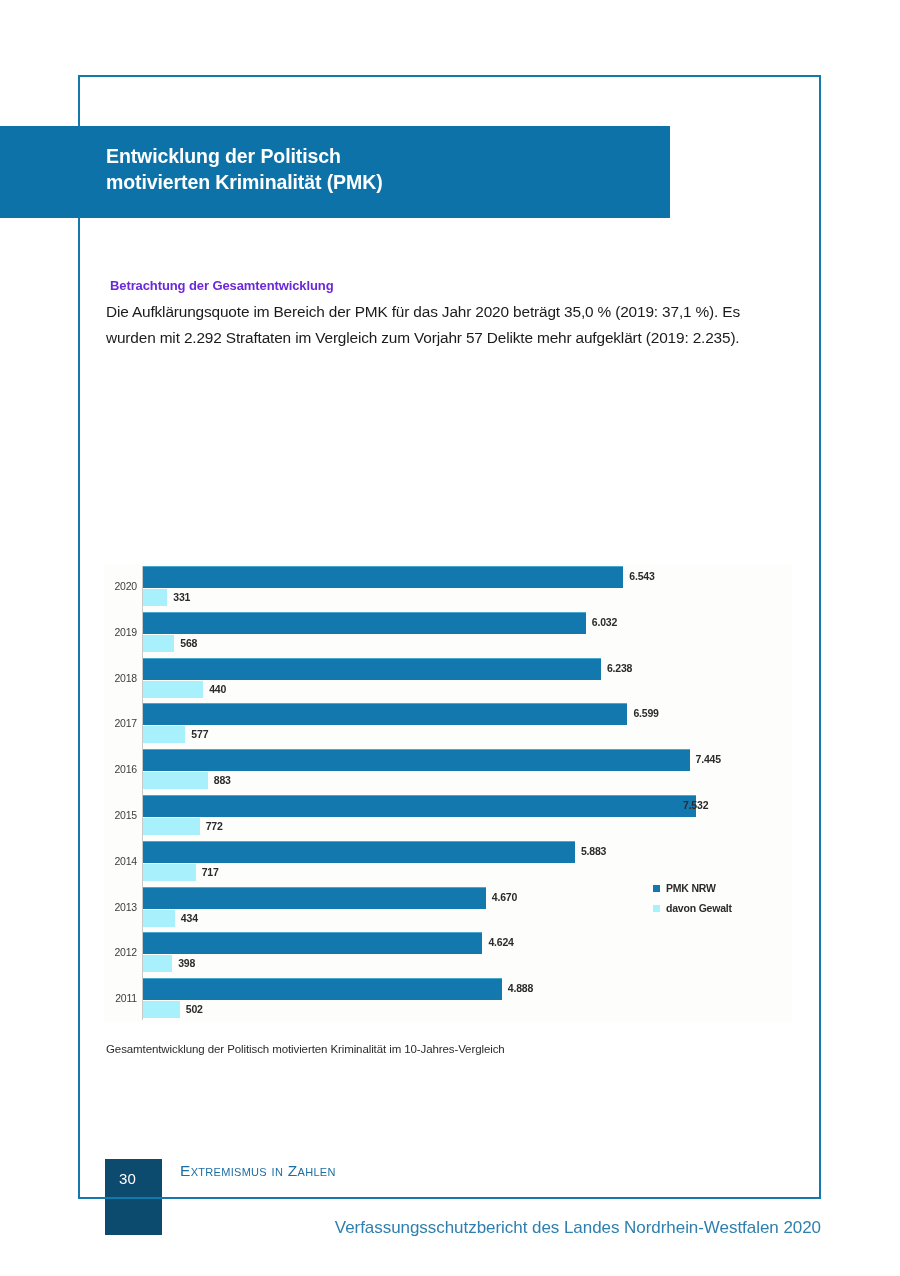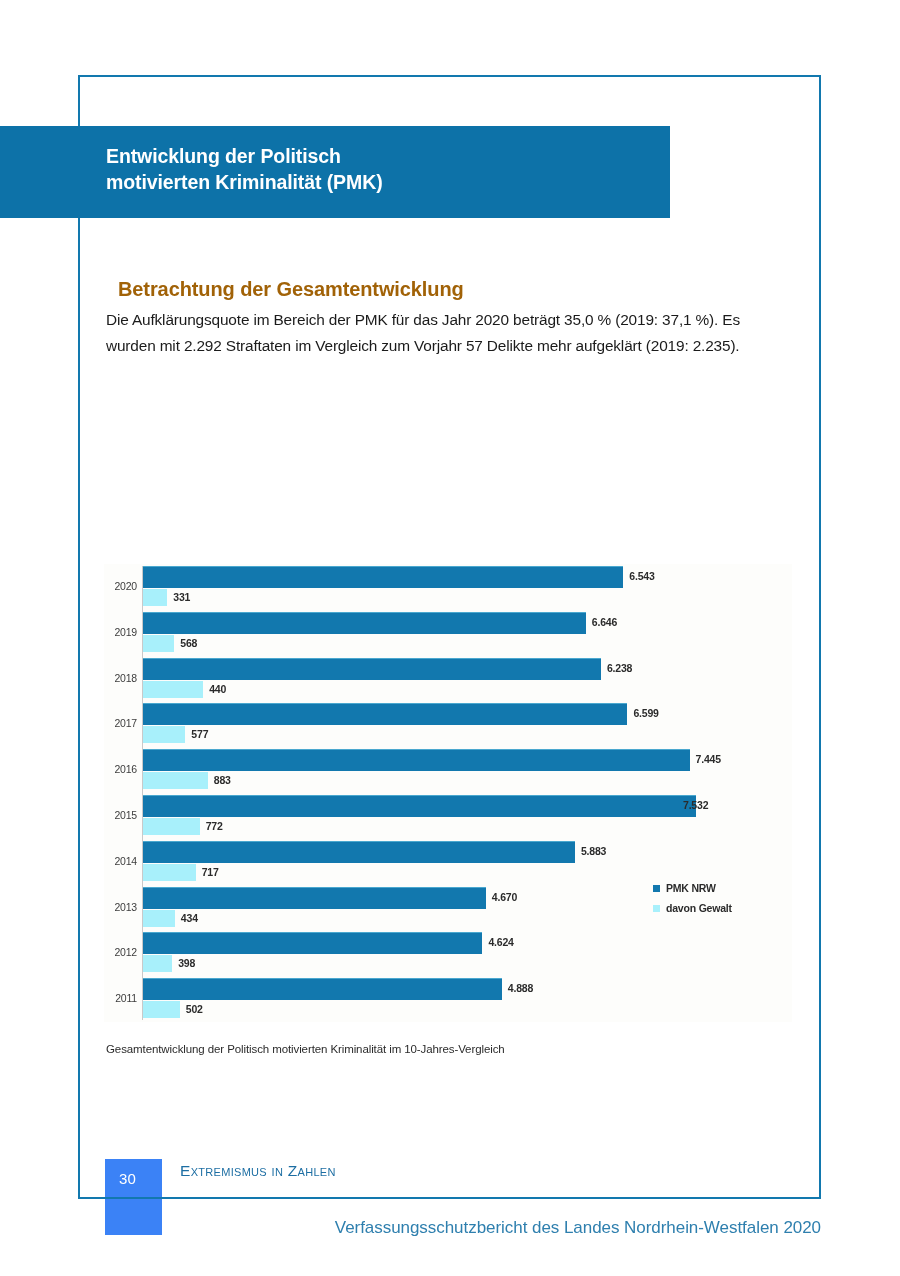--- a/index.html
+++ b/index.html
@@ -52,24 +52,24 @@
   }
 
   
   .content {
     position: absolute;
     left: 106px;
     top: 278px;
     width: 680px;
   }
   .section-heading {
-    color: #a16207;
-    font-size: 20px;
+    color: #6d28d9;
+    font-size: 13px;
     font-weight: bold;
-    margin: 0 0 6px 12px;
+    margin: 0 0 6px 4px;
     letter-spacing: -0.1px;
   }
   .body-para {
     font-size: 15.4px;
     line-height: 1.72;
     margin: 0;
     color: #1b1b1b;
     letter-spacing: -0.15px;
   }
   .body-para + .body-para {
@@ -180,21 +180,21 @@
     letter-spacing: -0.1px;
   }
 
   
   .page-num-box {
     position: absolute;
     left: 105px;
     top: 1159px;
     width: 57px;
     height: 76px;
-    background: #3b82f6;
+    background: #0c4a6e;
   }
   .page-num-text {
     position: absolute;
     left: 14px;
     top: 11px;
     color: #ffffff;
     font-size: 15px;
     letter-spacing: 0.2px;
   }
   .footer-running-head {
@@ -245,21 +245,21 @@
         <div class="grp" style="top: 0px;">
           <div class="grp-label">2020</div>
           <div class="bar bar-main" style="width: 480.372px;"></div>
           <div class="bar-val bar-val-main" style="left: 525.372px;">6.543</div>
           <div class="bar bar-sub" style="width: 24.3013px;"></div>
           <div class="bar-val bar-val-sub" style="left: 69.3013px;">331</div>
         </div>
         <div class="grp" style="top: 45.8px;">
           <div class="grp-label">2019</div>
           <div class="bar bar-main" style="width: 442.856px;"></div>
-          <div class="bar-val bar-val-main" style="left: 487.856px;">6.646</div>
+          <div class="bar-val bar-val-main" style="left: 487.856px;">6.032</div>
           <div class="bar bar-sub" style="width: 31.3494px;"></div>
           <div class="bar-val bar-val-sub" style="left: 76.3494px;">568</div>
         </div>
         <div class="grp" style="top: 91.6px;">
           <div class="grp-label">2018</div>
           <div class="bar bar-main" style="width: 457.98px;"></div>
           <div class="bar-val bar-val-main" style="left: 502.98px;">6.238</div>
           <div class="bar bar-sub" style="width: 60.2025px;"></div>
           <div class="bar-val bar-val-sub" style="left: 105.203px;">440</div>
         </div>

